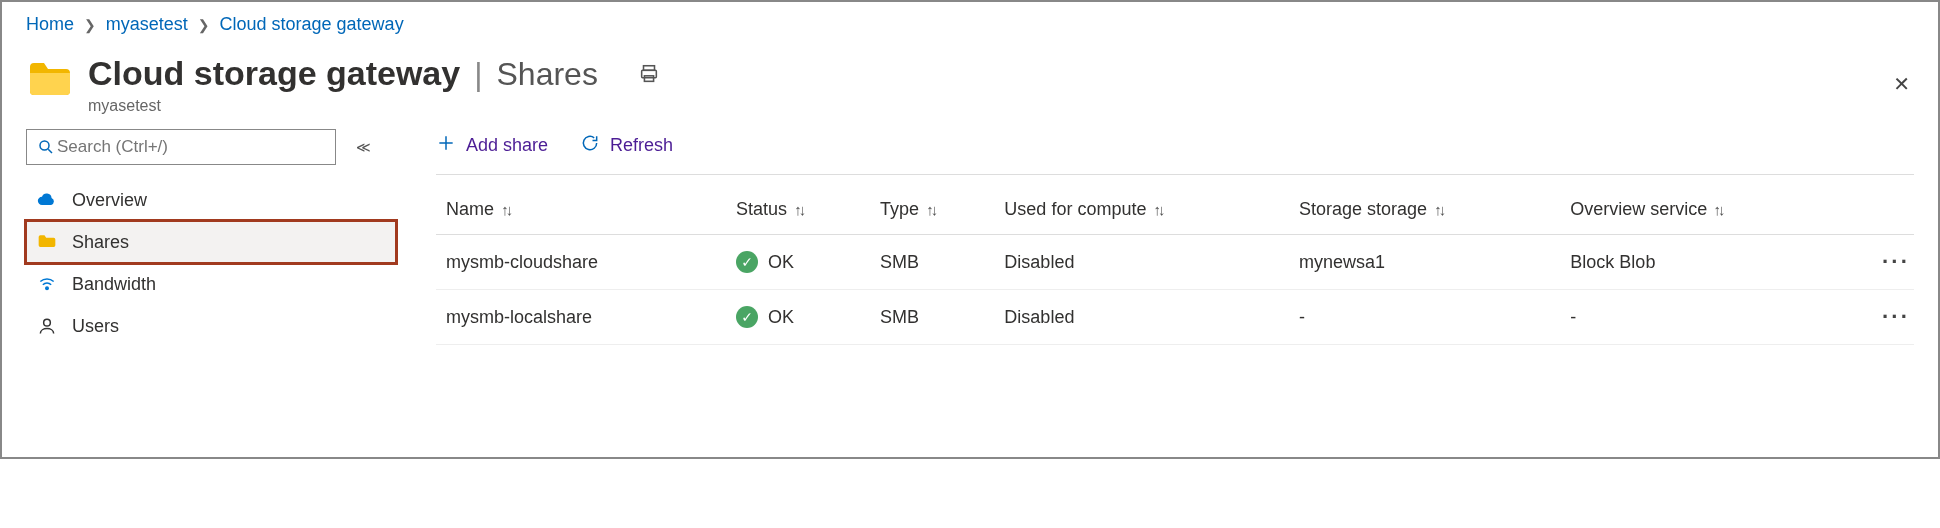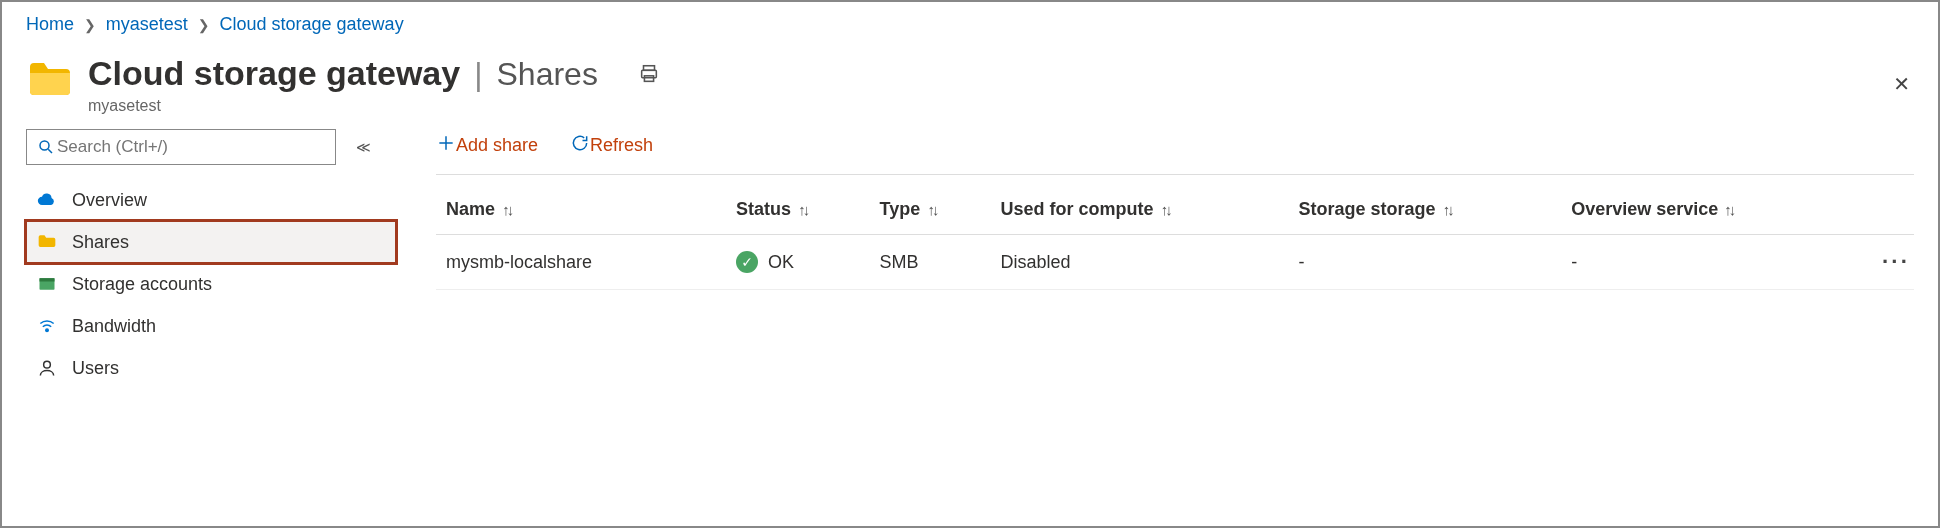--- a/index.html
+++ b/index.html
@@ -7,21 +7,21 @@
     margin: 0; padding: 0;
     font-family: "Segoe UI", -apple-system, Arial, sans-serif;
     font-size: 17px;
     color: #323130;
     background: #fff;
     width: 1940px;
   }
   .frame {
     border: 2px solid #888;
     width: 1940px;
-    height: 528px;
+    height: 459px;
     padding: 10px 24px 10px 24px;
     position: relative;
   }
   
   .breadcrumb {
     display: flex; align-items: center;
     gap: 10px;
     padding: 2px 0 10px 0;
     font-size: 18px;
   }
@@ -63,26 +63,26 @@
   }
   .nav-item.selected {
     background:#f3f2f1;
     outline: 3px solid #A13A1F;
     outline-offset:-1px;
   }
   .nav-icon { flex:0 0 22px; height:22px; display:flex; align-items:center; justify-content:center;}
 
   
   .toolbar { display:flex; align-items:center; gap:32px; padding: 4px 0 16px 0; border-bottom:1px solid #ddd; margin-bottom:10px;}
-  .toolbar .btn { display:flex; align-items:center; color:#c2410c; cursor:pointer; font-size:18px;}
+  .toolbar .btn { display:flex; align-items:center; gap:10px; color:#4c1d95; cursor:pointer; font-size:18px;}
   .toolbar .btn .ic { color:#0067b8; }
 
   
   table { width:100%; border-collapse:collapse; }
-  th { text-align:left; font-weight:700; padding:14px 10px; font-size:18px; border-bottom:1px solid #ddd; white-space:nowrap;}
+  th { text-align:left; font-weight:400; padding:14px 10px; font-size:18px; border-bottom:1px solid #ddd; white-space:nowrap;}
   th .sort { color:#555; font-size:15px; letter-spacing:-3px; margin-left:6px;}
   td { padding:14px 10px; font-size:18px; border-bottom:1px solid #eee; white-space:nowrap;}
   tr.hl td { background: rgba(255,255,255,0); }
   tr.hl { outline:3px solid #A13A1F; outline-offset:-2px; }
   td.name { width:290px;}
   .status-cell { display:flex; align-items:center; gap:10px;}
   .status-dot {
     width:22px; height:22px; border-radius:50%; background:#4aa564;
     display:flex; align-items:center; justify-content:center; color:#fff; font-size:14px;
   }
@@ -151,29 +151,20 @@
 
       <div class="nav-item selected">
         <span class="nav-icon">
           <svg viewBox="0 0 24 24" width="20" height="20">
               <path fill="#f2b600" d="M2 6a2 2 0 0 1 2-2h5l2 3h9a2 2 0 0 1 2 2v7a2 2 0 0 1-2 2H4a2 2 0 0 1-2-2V6z"></path>
             </svg>
         </span>
         <span>Shares</span>
       </div>
 
-      <div class="nav-item">
-        <span class="nav-icon">
-          <svg viewBox="0 0 24 24" width="20" height="20">
-            <rect x="3" y="5" width="18" height="14" rx="1" fill="#4aa564"></rect>
-            <rect x="3" y="5" width="18" height="4" fill="#2d7a3e"></rect>
-          </svg>
-        </span>
-        <span>Storage accounts</span>
-      </div>
 
       <div class="nav-item">
         <span class="nav-icon">
           <svg viewBox="0 0 24 24" width="20" height="20" fill="none" stroke="#0078d4" stroke-width="1.8">
             <path d="M4 9a12 12 0 0 1 16 0"></path>
               <path d="M7 13a7 7 0 0 1 10 0"></path>
               <circle cx="12" cy="17" r="1.5" fill="#0078d4"></circle>
           </svg>
         </span>
         <span>Bandwidth</span>
@@ -219,20 +210,34 @@
             <th><span>Status</span><span class="sort"> ↑↓</span></th>
             <th><span>Type</span><span class="sort"> ↑↓</span></th>
             <th><span>Used for compute</span><span class="sort"> ↑↓</span></th>
             <th><span>Storage storage</span><span class="sort"> ↑↓</span></th>
             <th><span>Overview service</span><span class="sort">↑↓</span></th>
             <th></th>
           </tr>
         </thead>
         <tbody>
           <tr>
+            <td class="name">mysmb-cloudshare</td>
+            <td>
+                <div class="status-cell">
+                  <span class="status-dot">✓</span>
+                  <span>OK</span>
+                </div>
+              </td>
+            <td>SMB</td>
+            <td>Disabled</td>
+            <td>mynewsa1</td>
+            <td>Block Blob</td>
+            <td class="ellipsis">···</td>
+          </tr>
+          <tr>
             <td class="name">mysmb-localshare</td>
             <td>
                 <div class="status-cell">
                   <span class="status-dot">✓</span>
                   <span>OK</span>
                 </div>
               </td>
             <td>SMB</td>
             <td>Disabled</td>
             <td>-</td>

